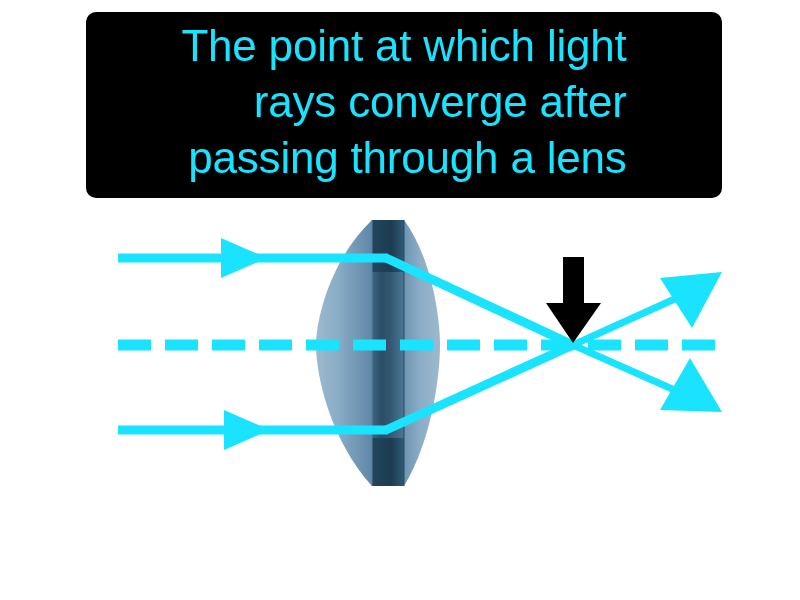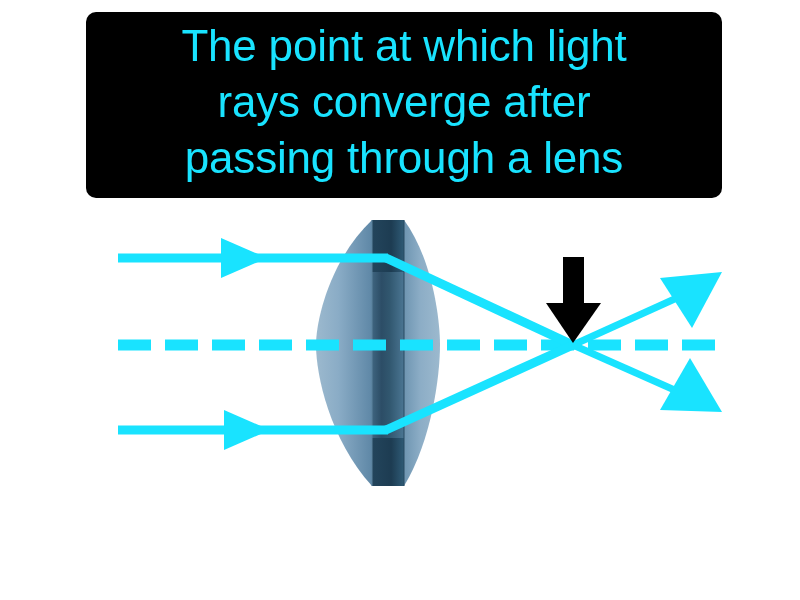--- a/index.html
+++ b/index.html
@@ -39,21 +39,21 @@
     box-sizing: border-box;
     padding: 2px 10px 8px 10px;
   }
 
   #definition-text {
     color: #19e3ff;
     font-family: "Liberation Sans", sans-serif;
     font-size: 44px;
     font-weight: 400;
     line-height: 1.28;
-    text-align: center;
+    text-align: right;
     letter-spacing: -0.2px;
     white-space: pre-line;
   }
 
   
   #lens-diagram {
     position: absolute;
     left: 0;
     top: 200px;
     width: 800px;

